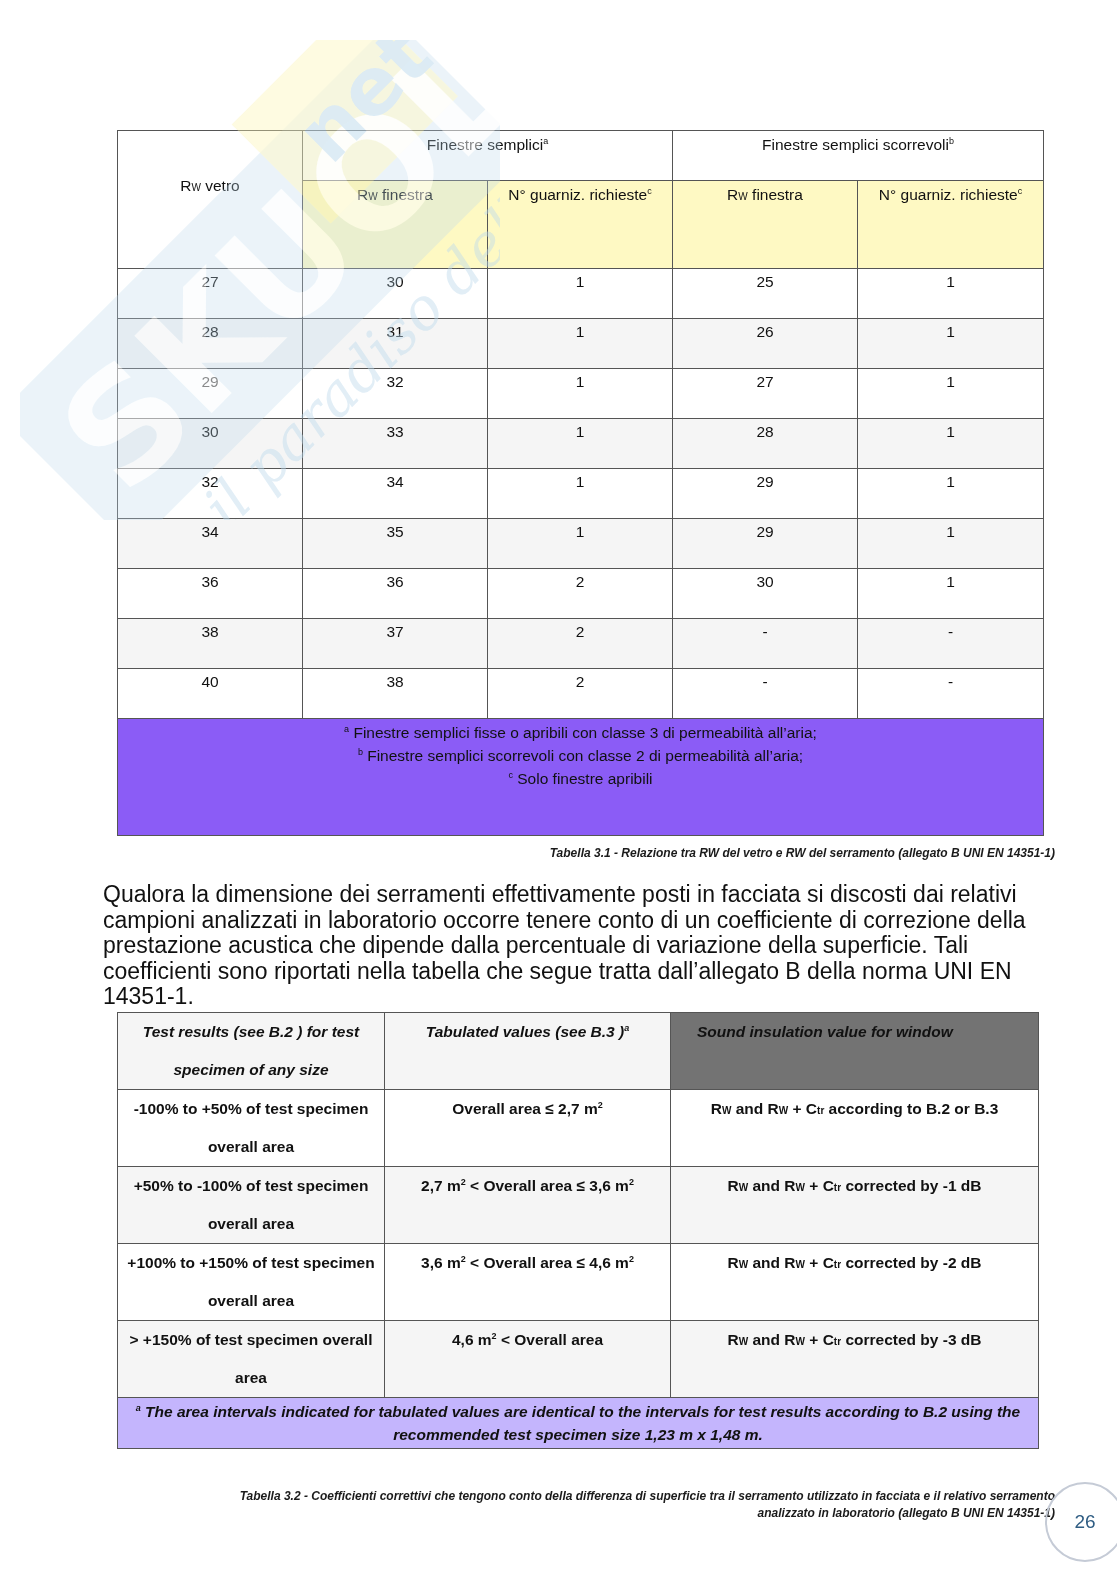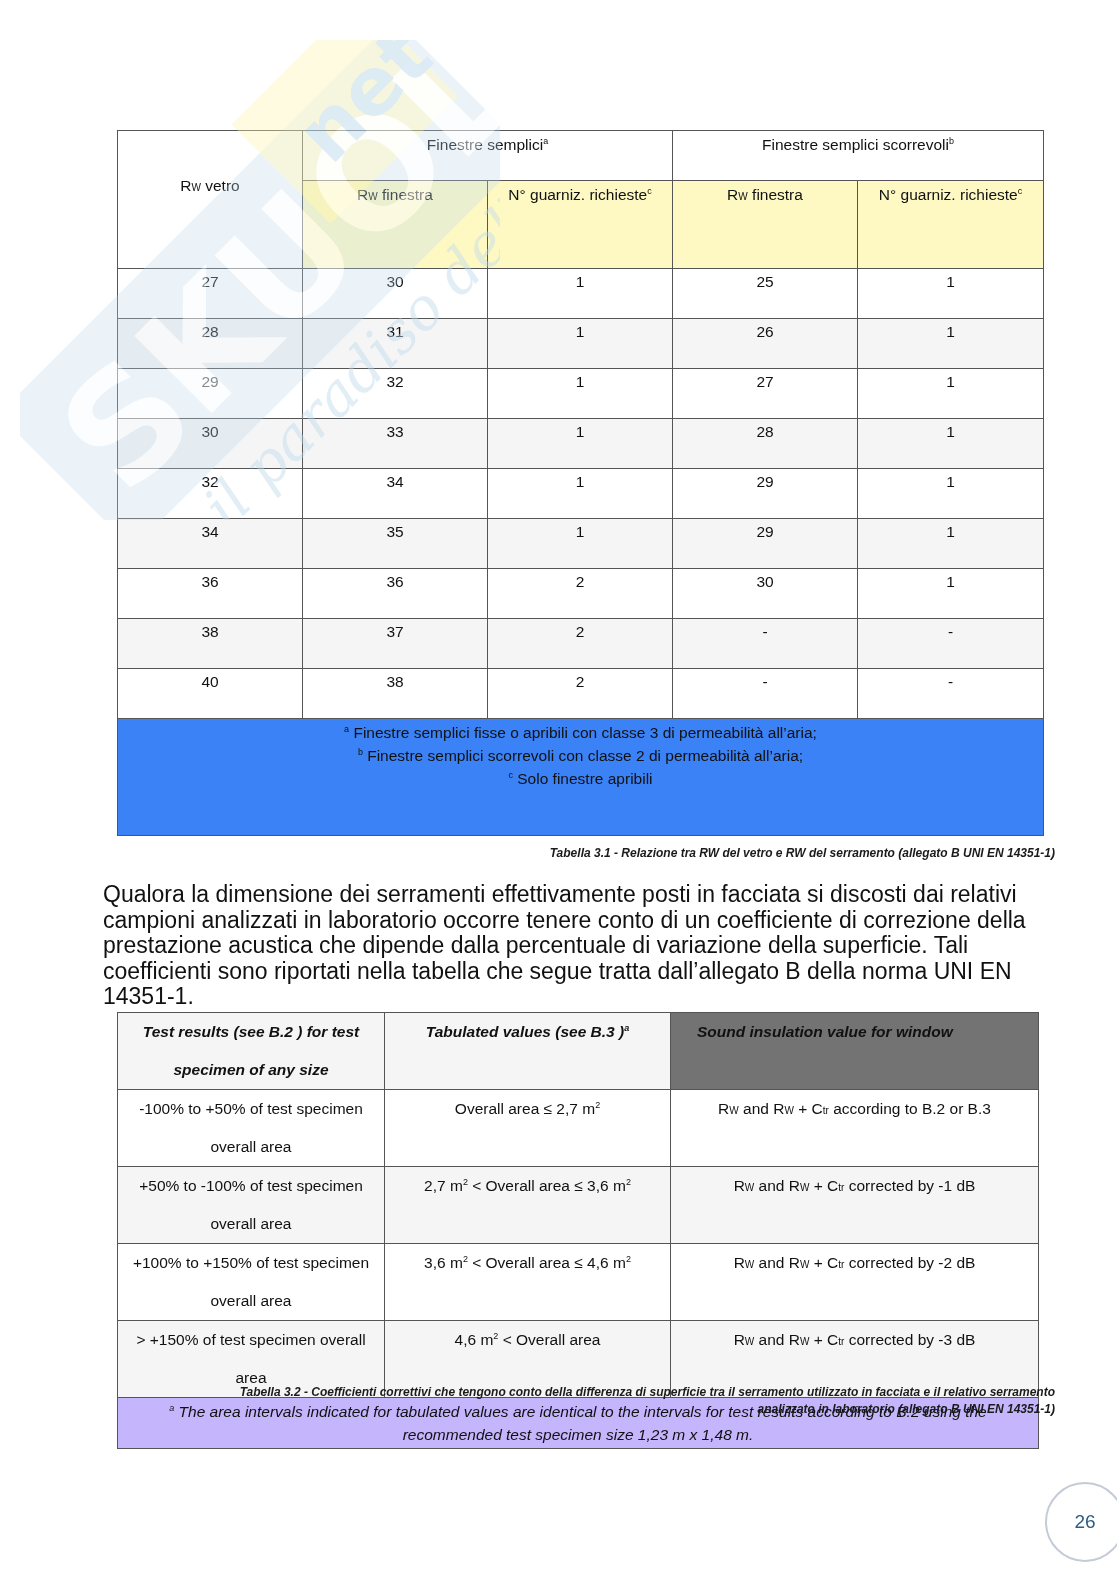--- a/index.html
+++ b/index.html
@@ -19,38 +19,38 @@
     }
     .table1 td, .table1 th {
       border: 1.5px solid #555; text-align: center; vertical-align: top;
       font-weight: normal; padding: 4px 4px 0 4px;
     }
     .table1 .h1 { height: 44px; padding-top: 5px; }
     .table1 .h2 { height: 82px; padding-top: 5px; background: #fef9c3; margin-top: 8px; }
     .table1 .rowhead { vertical-align: top; padding-top: 46px; }
     .table1 tbody td { height: 45px; padding-top: 4px; }
     .table1 tbody tr:nth-child(even) td { background: #f5f5f5; }
-    .table1 .notes td { height: 114px; background: #3b82f6; line-height: 23px; padding-top: 2px; font-size: 15.5px; }
+    .table1 .notes td { height: 114px; background: #8b5cf6; line-height: 23px; padding-top: 2px; font-size: 15.5px; }
     sup { font-size: 9px; vertical-align: super; line-height: 0; }
     sub.s { font-size: 10px; vertical-align: baseline; }
     .caption {
       position: absolute; right: 62px; font-size: 12px; font-weight: bold; font-style: italic;
       text-align: right; color: #1b1b1b; z-index: 1;
     }
     .paragraph {
       position: absolute; left: 103px; top: 882px; width: 955px;
       font-size: 23px; line-height: 25.5px; color: #111; z-index: 1;
     }
     .table2 {
       position: absolute; left: 117px; top: 1012px; width: 921px;
       border-collapse: collapse; table-layout: fixed; z-index: 1; font-size: 15.5px;
     }
     .table2 td, .table2 th {
       border: 1.5px solid #555; text-align: center; vertical-align: top;
-      padding: 4px 6px 0 6px; line-height: 38px; font-weight: normal;
+      padding: 4px 6px 0 6px; line-height: 38px; font-weight: bold;
     }
     .table2 th { font-weight: bold; font-style: italic; background: #f5f5f5; height: 70px; line-height: 38px; padding-top: 0; }
     .table2 th.third { background: #737373; text-align: left; padding-left: 26px; }
     .table2 tbody td { height: 70px; padding-top: 0; }
     .table2 tbody tr:nth-child(even) td { background: #f5f5f5; }
     .table2 .note td { font-style: italic; line-height: 23px; height: 44px; padding: 2px 6px; background: #c4b5fd; }
     .pagenum {
       position: absolute; left: 1045px; top: 1482px; width: 76px; height: 76px;
       border: 2px solid #c5cbd6; border-radius: 50%; z-index: 1;
       display: flex; align-items: center; justify-content: center;
@@ -220,20 +220,20 @@
       <td><span>R</span><sub class="s">W</sub><span> and </span><span>R</span><sub class="s">W</sub><span> + </span><span>C</span><sub class="s">tr</sub><span> </span><span>corrected by -3 dB</span></td>
     </tr>
   </tbody>
   <tfoot>
     <tr class="note">
       <td colspan="3"><sup>a</sup><span> The area intervals indicated for tabulated values are identical to the intervals for test results according to B.2 using the recommended test specimen size 1,23 m x 1,48 m.</span></td>
     </tr>
   </tfoot>
 </table>
 
-<div class="caption" style="top:1384px; width:900px; line-height:17px;font-style:italic;">
+<div class="caption" style="top:1488px; width:900px; line-height:17px;font-style:italic;">
   <div>Tabella 3.2 - Coefficienti correttivi che tengono conto della differenza di superficie tra il serramento utilizzato in facciata e il relativo serramento</div>
   <div>analizzato in laboratorio (allegato B UNI EN 14351-1)</div>
 </div>
 
 <div class="pagenum">
   <span>26</span>
 </div>
 
 </body></html>

